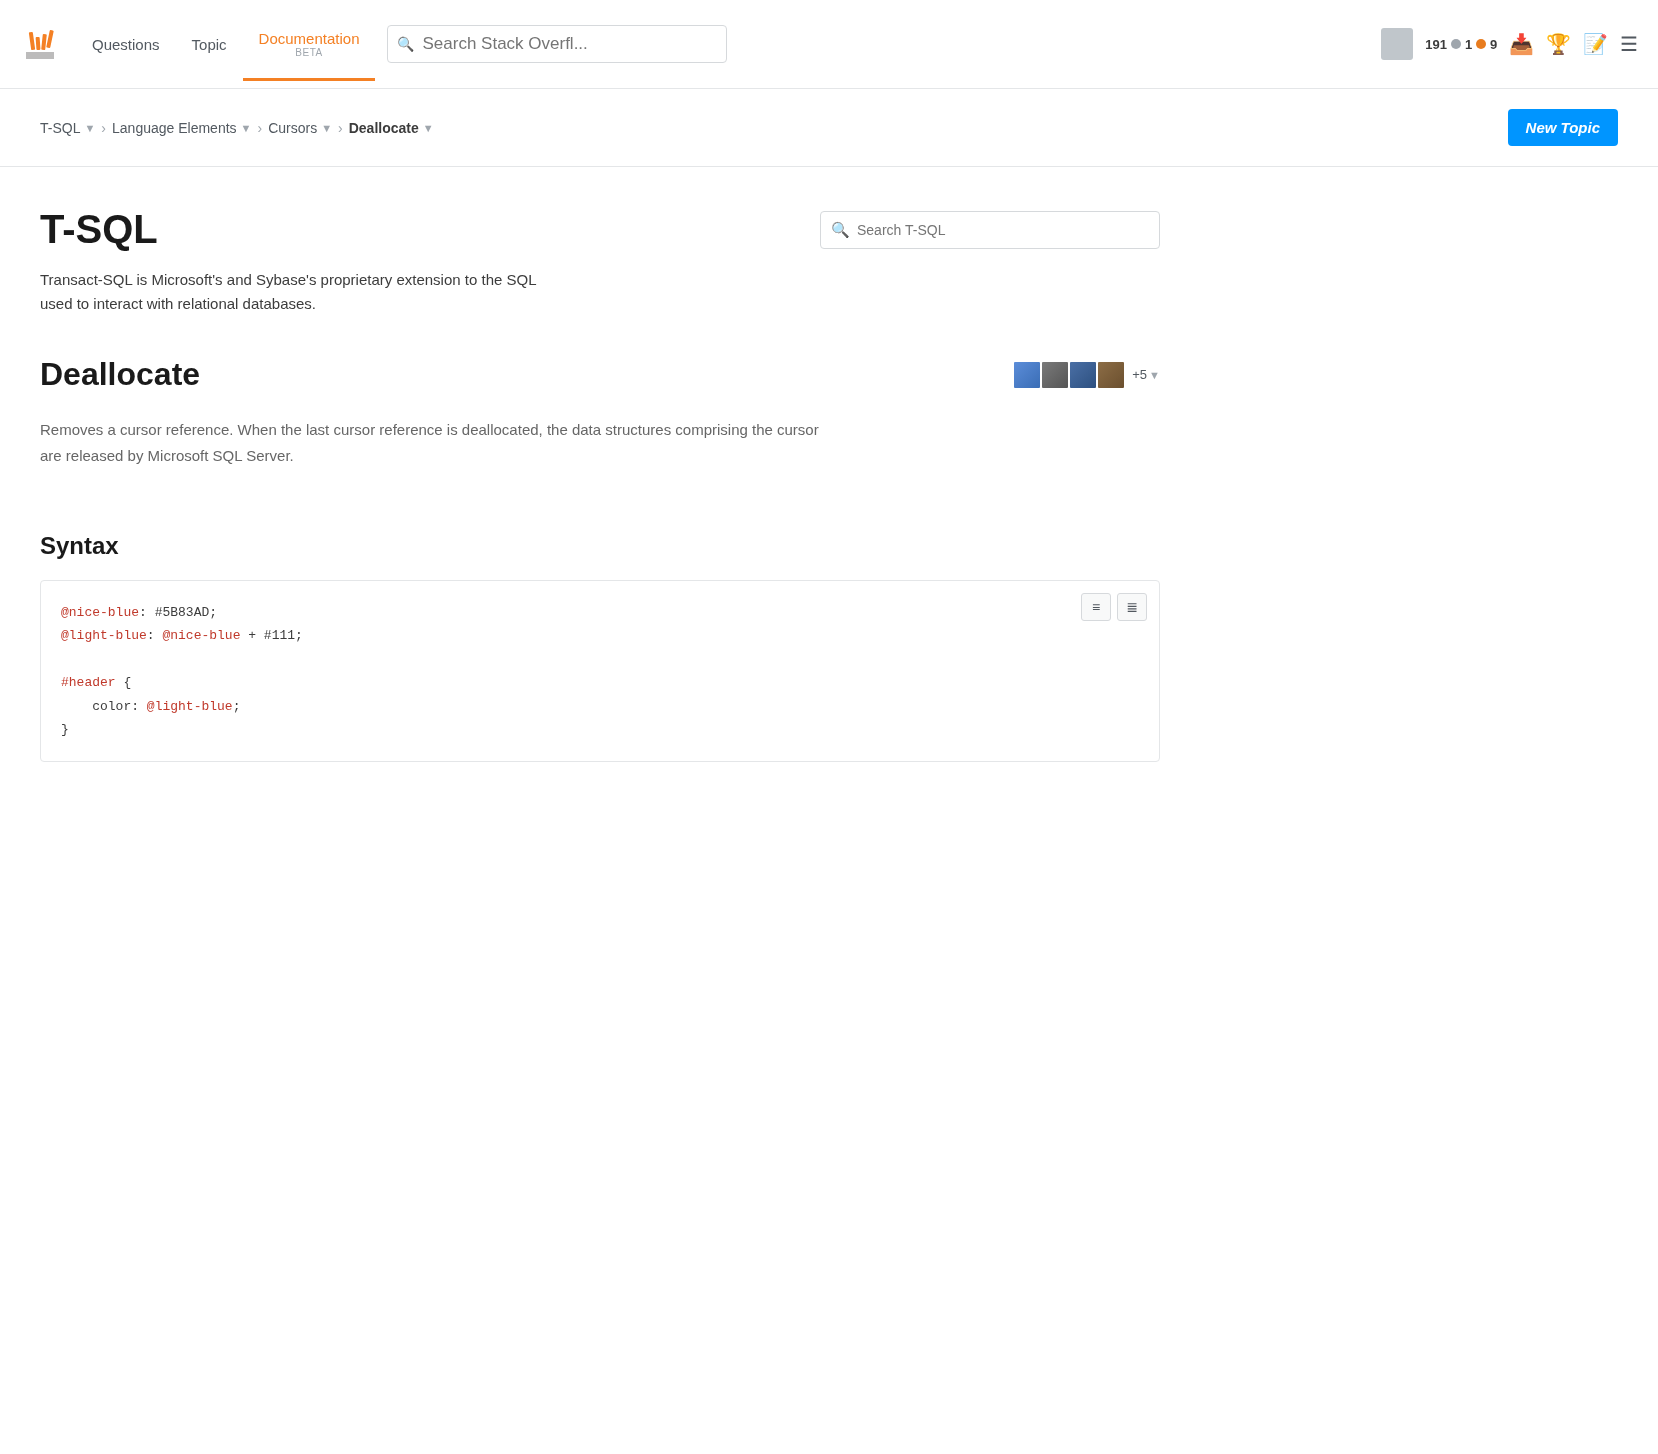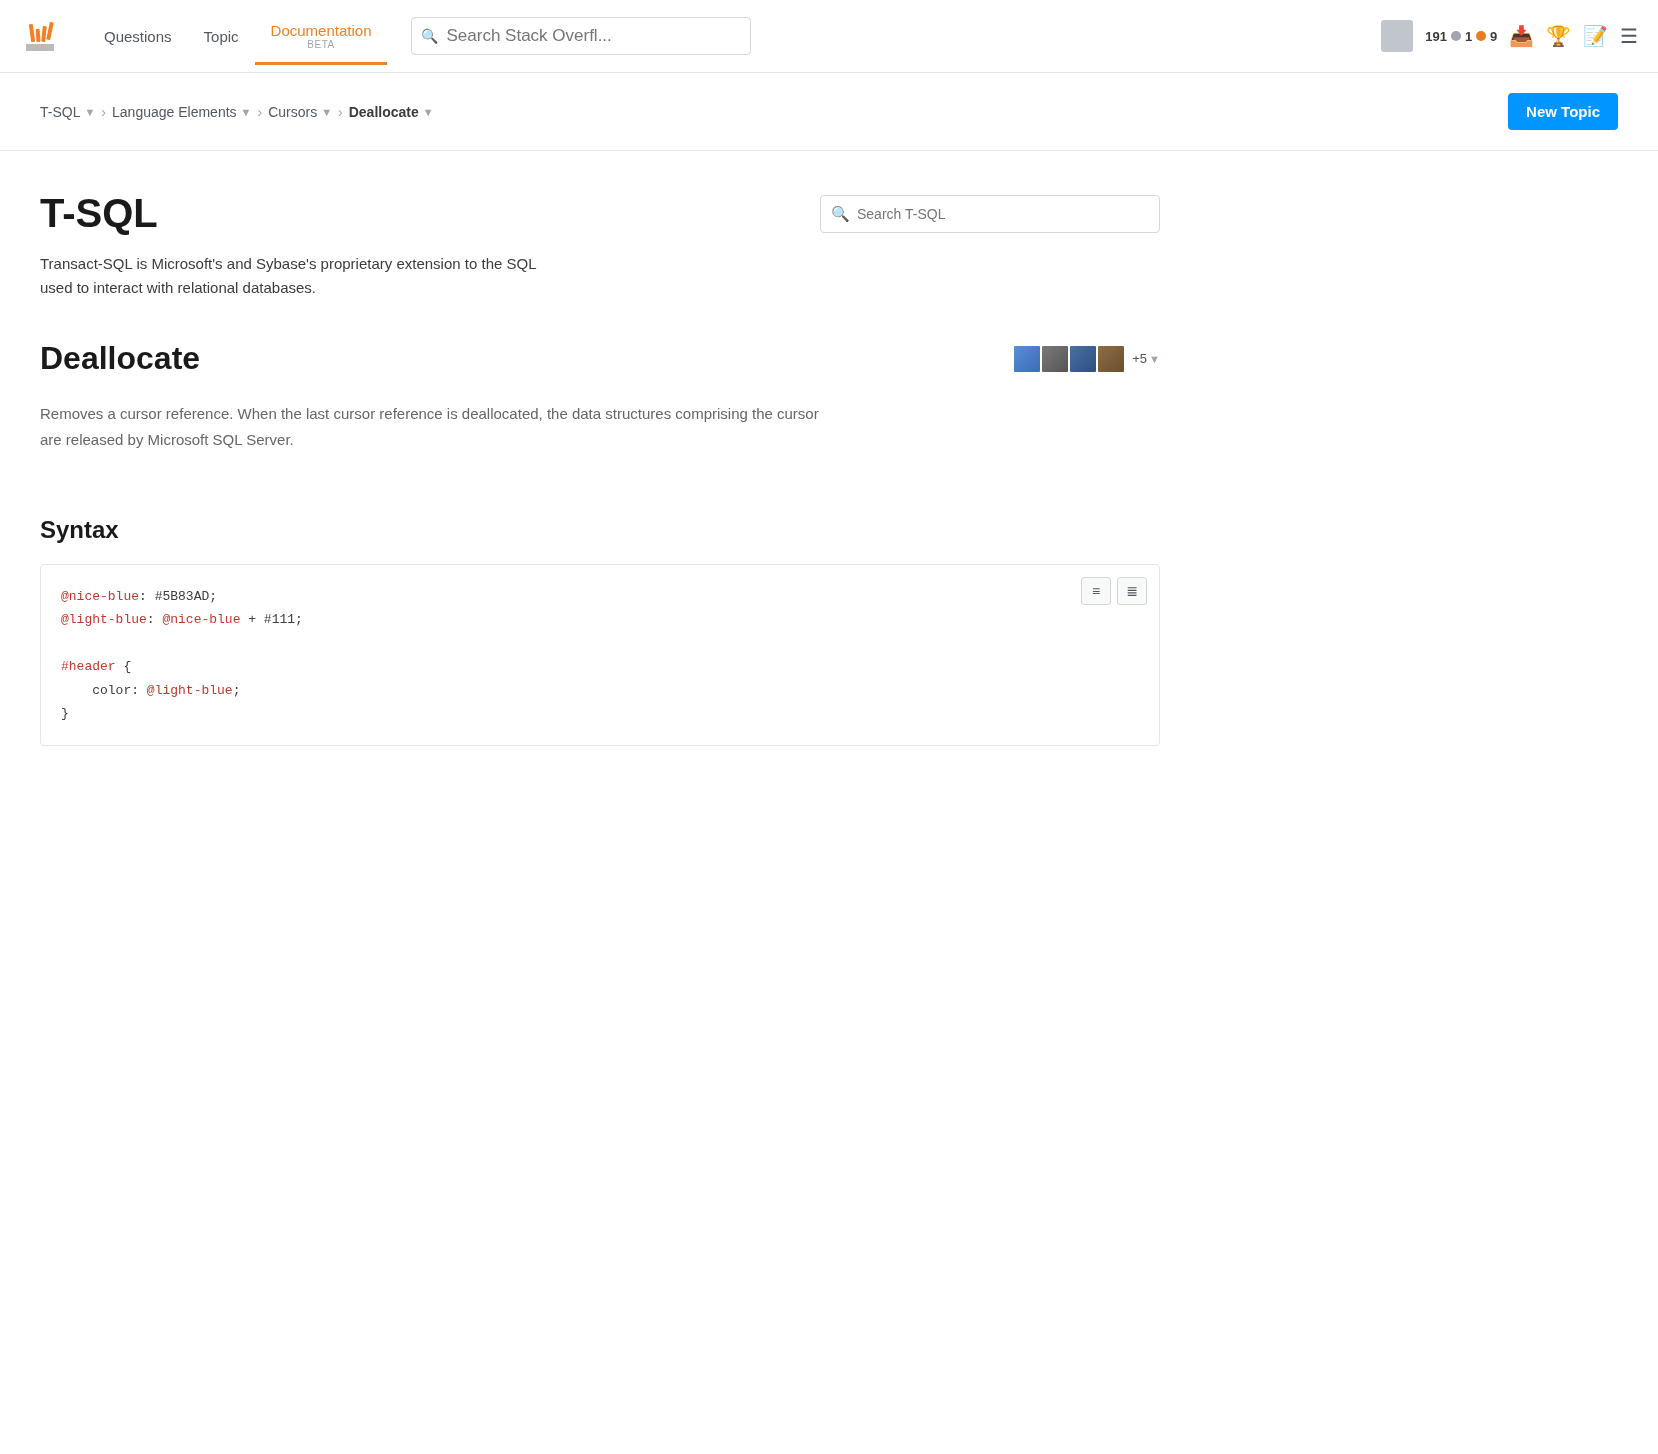--- a/index.html
+++ b/index.html
@@ -2,24 +2,24 @@
 <html><head>
   <meta charset="utf-8">
   <style>
     * { box-sizing: border-box; margin: 0; padding: 0; }
     body { font-family: Arial, "Helvetica Neue", Helvetica, sans-serif; background: #fff; color: #3c3c3c; font-size: 15px; }
 
     
     #top-nav {
       display: flex;
       align-items: center;
-      height: 73px;
+      height: 89px;
       border-bottom: 1px solid #e4e6e8;
       padding: 7px 20px;
-      gap: 12px;
+      gap: 0;
       position: relative;
     }
     #top-nav::after {
       content: '';
       position: absolute;
       bottom: 0; left: 0; right: 0;
       height: 3px;
     }
     .nav-logo {
       width: 40px;
@@ -157,20 +157,21 @@
     .btn-new-topic {
       background: #0095ff;
       color: #fff;
       border: none;
       border-radius: 4px;
       padding: 10px 18px;
       font-size: 15px;
       font-weight: bold;
       cursor: pointer;
       white-space: nowrap;
+      font-style: italic;
     }
 
     
     #main-content {
       padding: 40px 40px 40px 40px;
       max-width: 1200px;
     }
 
     
     .tsql-header {

